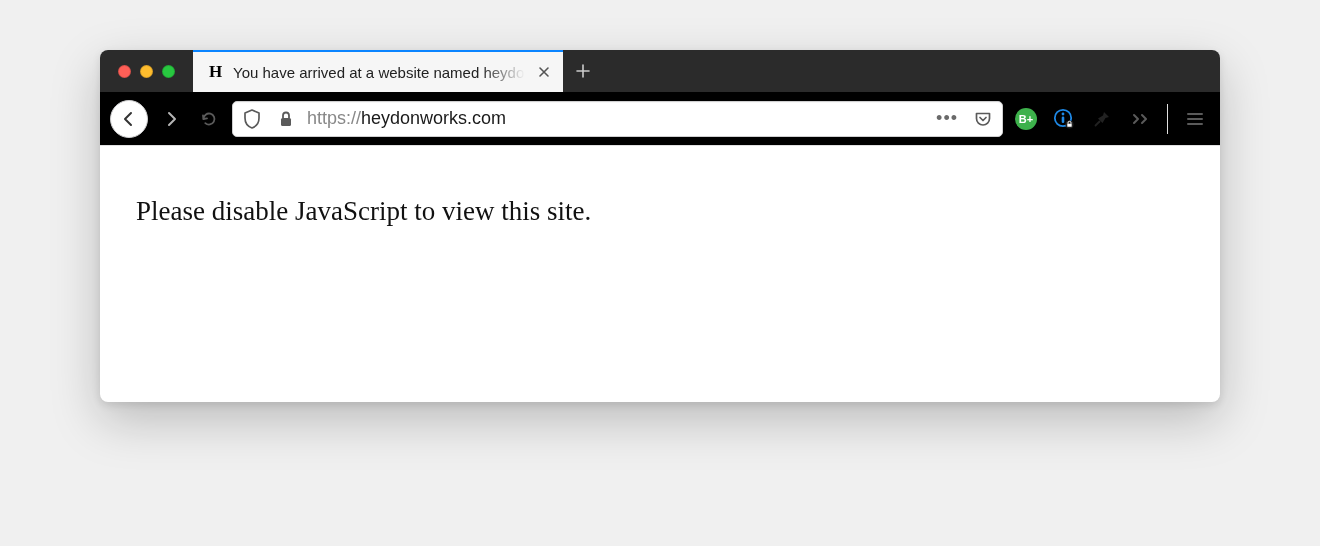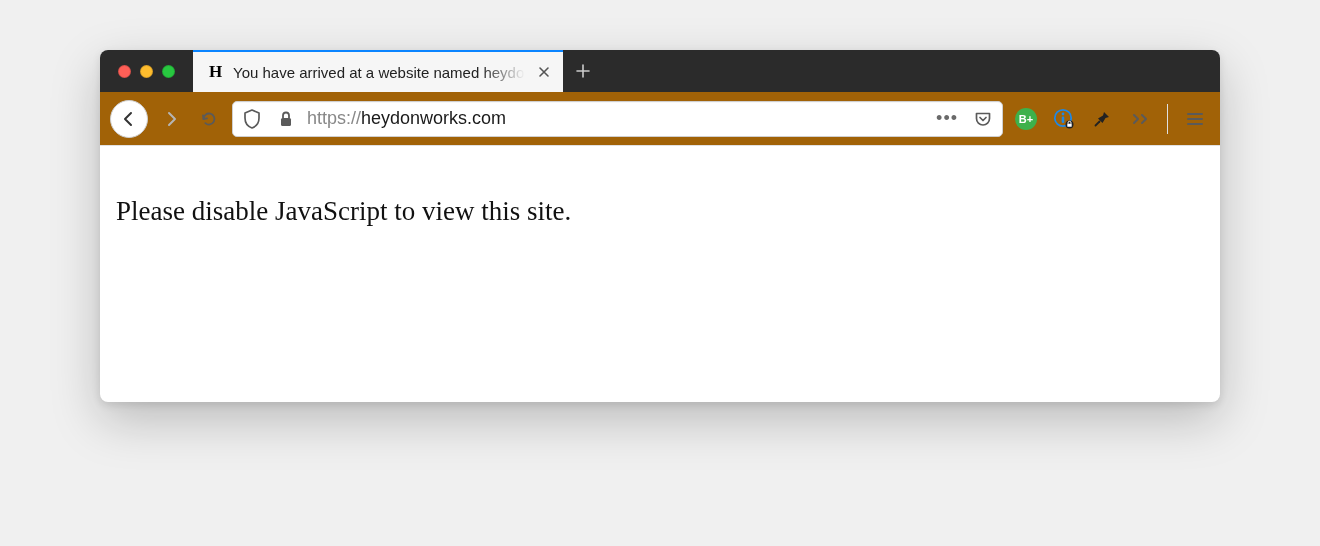--- a/index.html
+++ b/index.html
@@ -87,21 +87,21 @@
       width: 40px;
       display: flex;
       align-items: center;
       justify-content: center;
       color: #ccc;
       font-size: 19px;
       cursor: pointer;
     }
     .toolbar {
       height: 54px;
-      background: #a16207;
+      background: #000000;
       border-bottom: 1px solid #e1e1e2;
       display: flex;
       align-items: center;
       padding: 0 10px;
       gap: 8px;
     }
     .nav-btn {
       width: 36px;
       height: 36px;
       display: flex;
@@ -180,21 +180,21 @@
       justify-content: center;
     }
     .separator {
       width: 1px;
       height: 30px;
       background: #e0e0e0;
       margin: 0 4px;
     }
     .content {
       min-height: 256px;
-      padding: 50px 16px;
+      padding: 50px 36px;
     }
     .message {
       font-family: Georgia, 'Times New Roman', Times, serif;
       font-size: 27px;
       color: #111;
     }
     svg { display: block; }
   </style>
 </head>
 <body>

